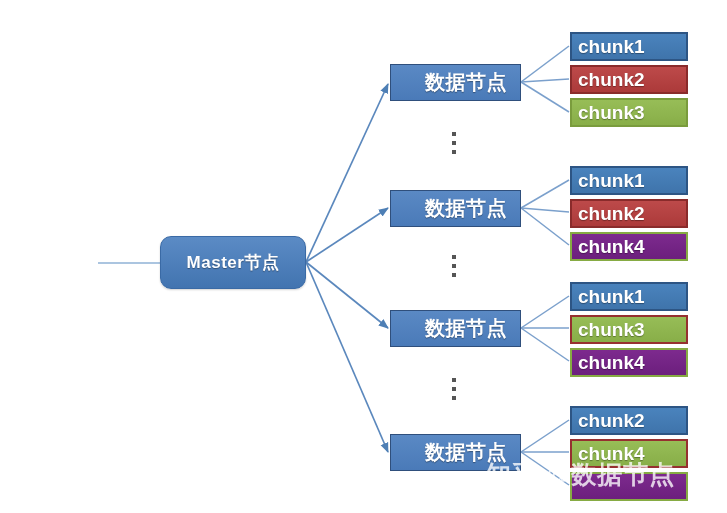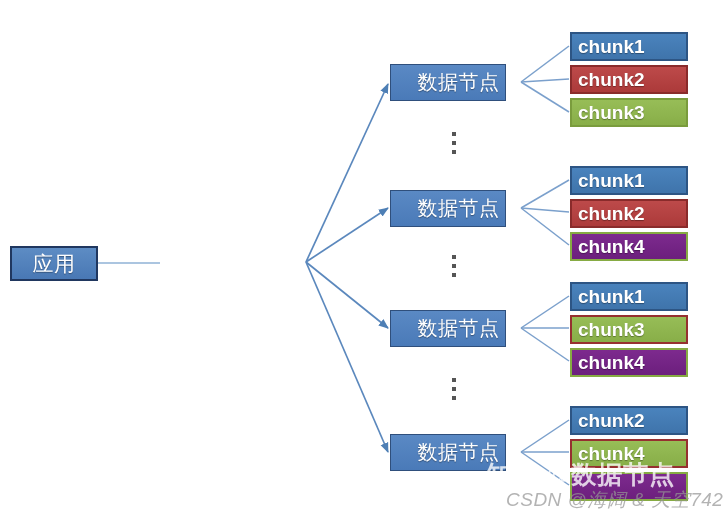--- a/index.html
+++ b/index.html
@@ -62,26 +62,26 @@
     border: 1.5px solid #3a6aa5;
     border-radius: 11px;
     font-size: 17px;
     font-weight: bold;
     box-shadow: 0 1px 2px rgba(0,0,0,0.18);
   }
 
   
   .dnode-box {
     left: 390px;
-    width: 116px;
+    width: 131px;
     height: 37px;
     background: linear-gradient(180deg, #5a89c4 0%, #4a7ab8 100%);
     border: 1.5px solid #2f4f7c;
     font-size: 20px;
-    font-weight: 400;
+    font-weight: 700;
     padding-left: 21px;
   }
 
   
   .chunk-box {
     left: 570px;
     width: 118px;
     height: 29px;
     font-size: 19px;
     font-weight: bold;
@@ -179,24 +179,24 @@
 
     <line x1="521" y1="328" x2="569" y2="296" stroke="#7ba0cc" stroke-width="1.5"></line>
     <line x1="521" y1="328" x2="569" y2="328" stroke="#7ba0cc" stroke-width="1.5"></line>
     <line x1="521" y1="328" x2="569" y2="361" stroke="#7ba0cc" stroke-width="1.5"></line>
 
     <line x1="521" y1="452" x2="569" y2="420" stroke="#7ba0cc" stroke-width="1.5"></line>
     <line x1="521" y1="452" x2="569" y2="452" stroke="#7ba0cc" stroke-width="1.5"></line>
     <line x1="521" y1="452" x2="569" y2="485" stroke="#7ba0cc" stroke-width="1.5"></line>
   </svg>
 
-  <div class="node app-box">
-    <span>应用</span>
-  </div>
-
+
+  <div class="node master-box">
+    <span>Master节点</span>
+  </div>
 
   <div class="node dnode-box" style="top:64px">
     <span>数据节点</span>
   </div>
   <div class="node chunk-box chunk-blue" style="top:32px">
     <span>chunk1</span>
   </div>
   <div class="node chunk-box chunk-red" style="top:65px">
     <span>chunk2</span>
   </div>
@@ -255,15 +255,14 @@
     <span>chunk2</span>
   </div>
   <div class="node chunk-box chunk-green-redborder" style="top:439px">
     <span>chunk4</span>
   </div>
   <div class="node chunk-box chunk-purple-greenborder" style="top:472px">
     <span></span>
   </div>
 
   <div class="wm wm-zhihu">知乎 @数据节点</div>
-  <div class="wm wm-csdn">CSDN @海阔 &amp; 天空742</div>
 
 </div>
 
 </body></html>

